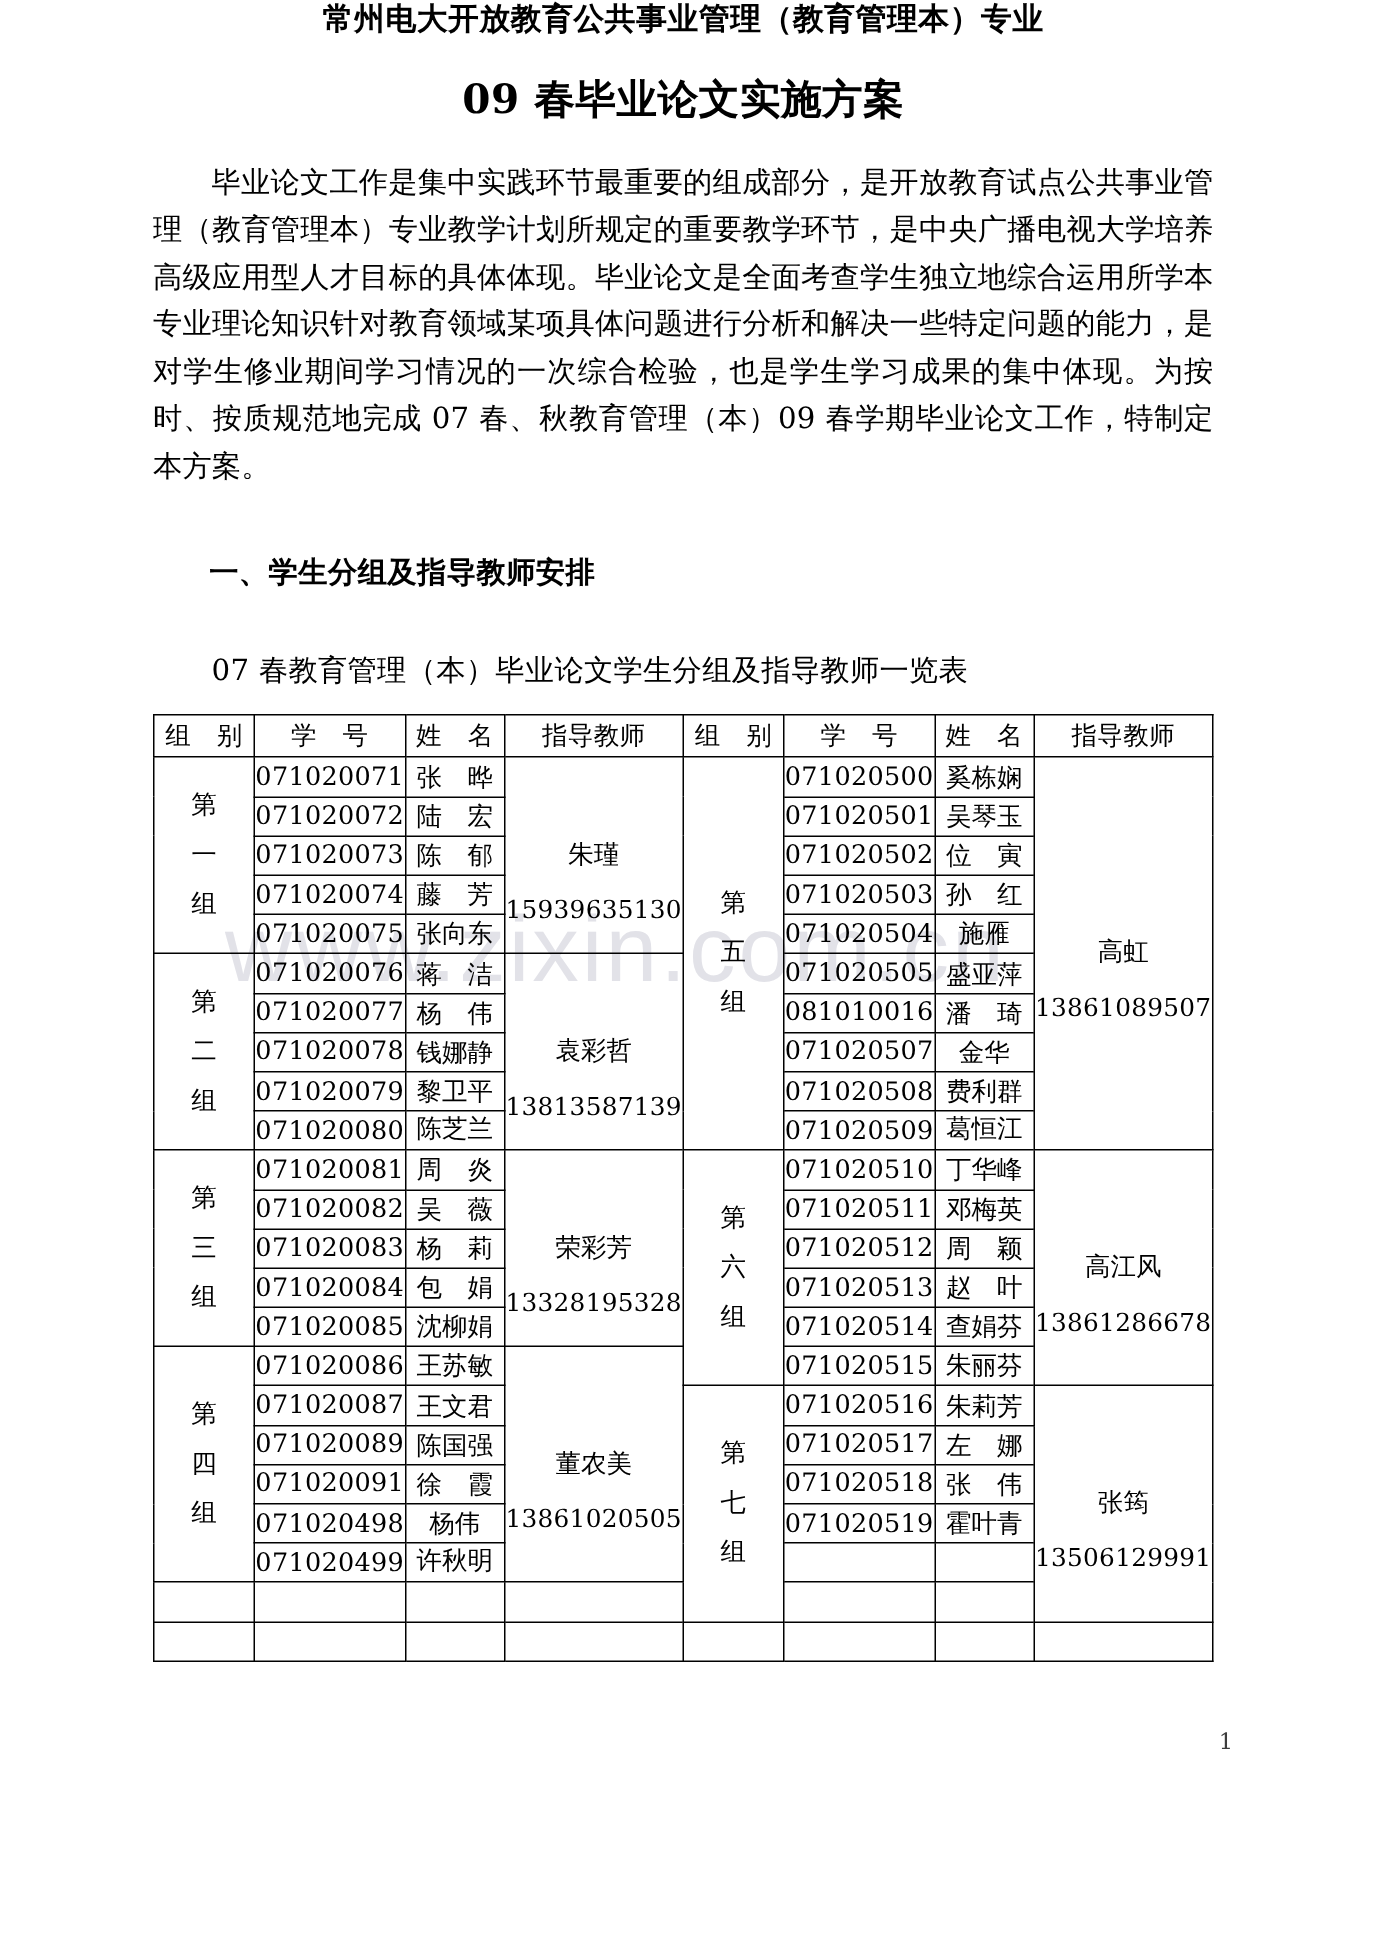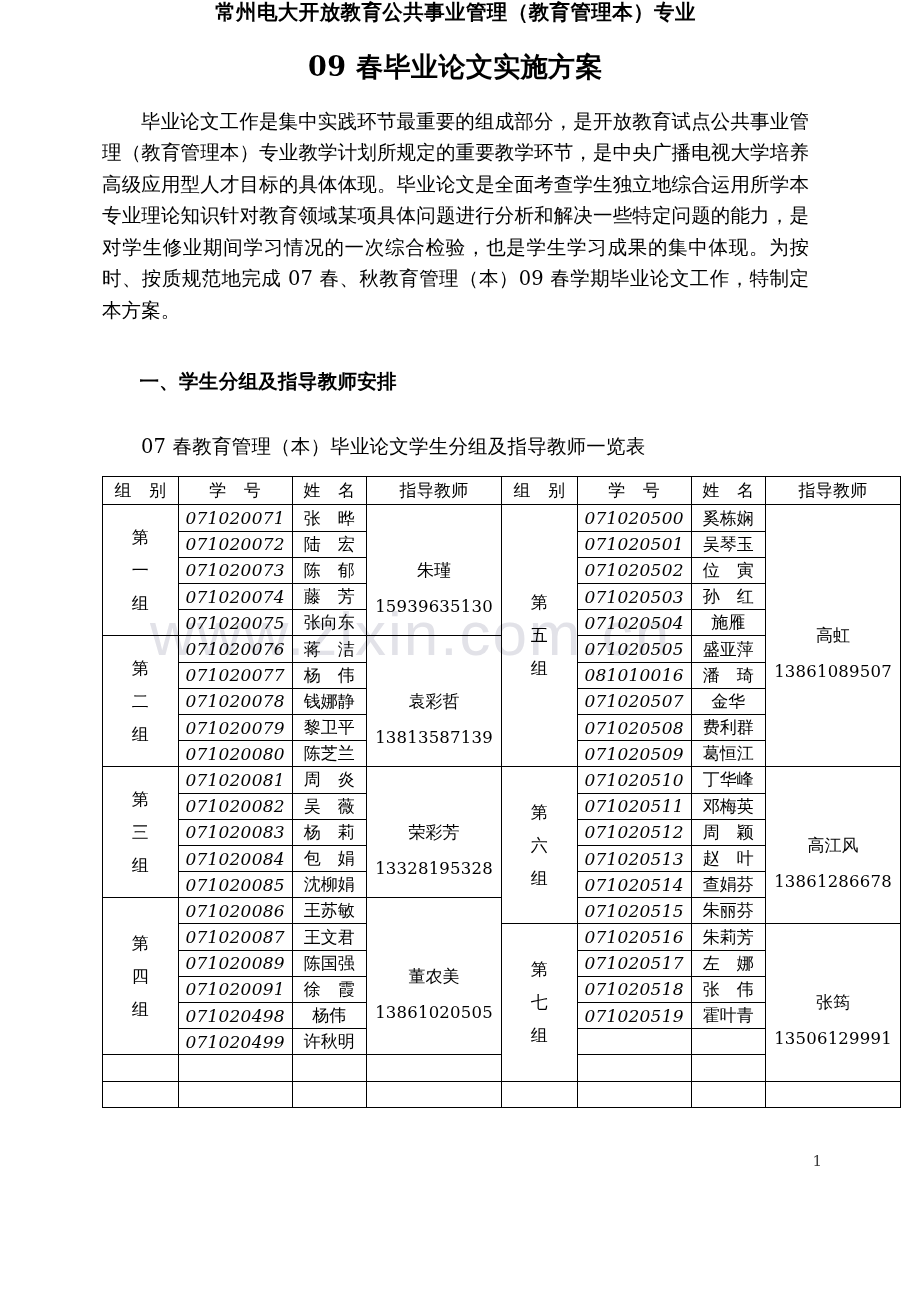--- a/index.html
+++ b/index.html
@@ -88,21 +88,21 @@
   }
 
   
   .roster-wrap {
     position: relative;
     z-index: 2;
     padding-top: 16px;
   }
   table.roster {
     border-collapse: collapse;
-    width: 799px;
+    width: 707px;
     table-layout: fixed;
     background: transparent;
   }
   table.roster td,
   table.roster th {
     border: 1px solid #000000;
     font-size: 17px;
     font-weight: normal;
     text-align: center;
     vertical-align: middle;
@@ -113,21 +113,21 @@
   }
   table.roster th {
     height: 27px;
     letter-spacing: 0.2px;
   }
   .c-group  { width: 65px; }
   .c-sid    { width: 98px; }
   .c-name   { width: 64px; }
   .c-teach  { width: 116px; }
 
-  .sid   { font-size: 16.5px; letter-spacing: 0.2px; font-style: italic; }
+  .sid   { font-size: 16.5px; letter-spacing: 0.2px; }
   .nm    { font-size: 17px; }
   .grp   { line-height: 1.95; font-size: 17px; }
   .tch   { line-height: 1.0; font-size: 17px; }
   .tch .t-name { display: block; padding-bottom: 20px; margin-top: 36px; }
   .tch .t-phone { display: block; font-size: 16.5px; letter-spacing: 0.2px; }
   .tall-row td { height: 50px; }
   .wrapname { line-height: 1.15; }
 
   .page-number {
     position: absolute;

